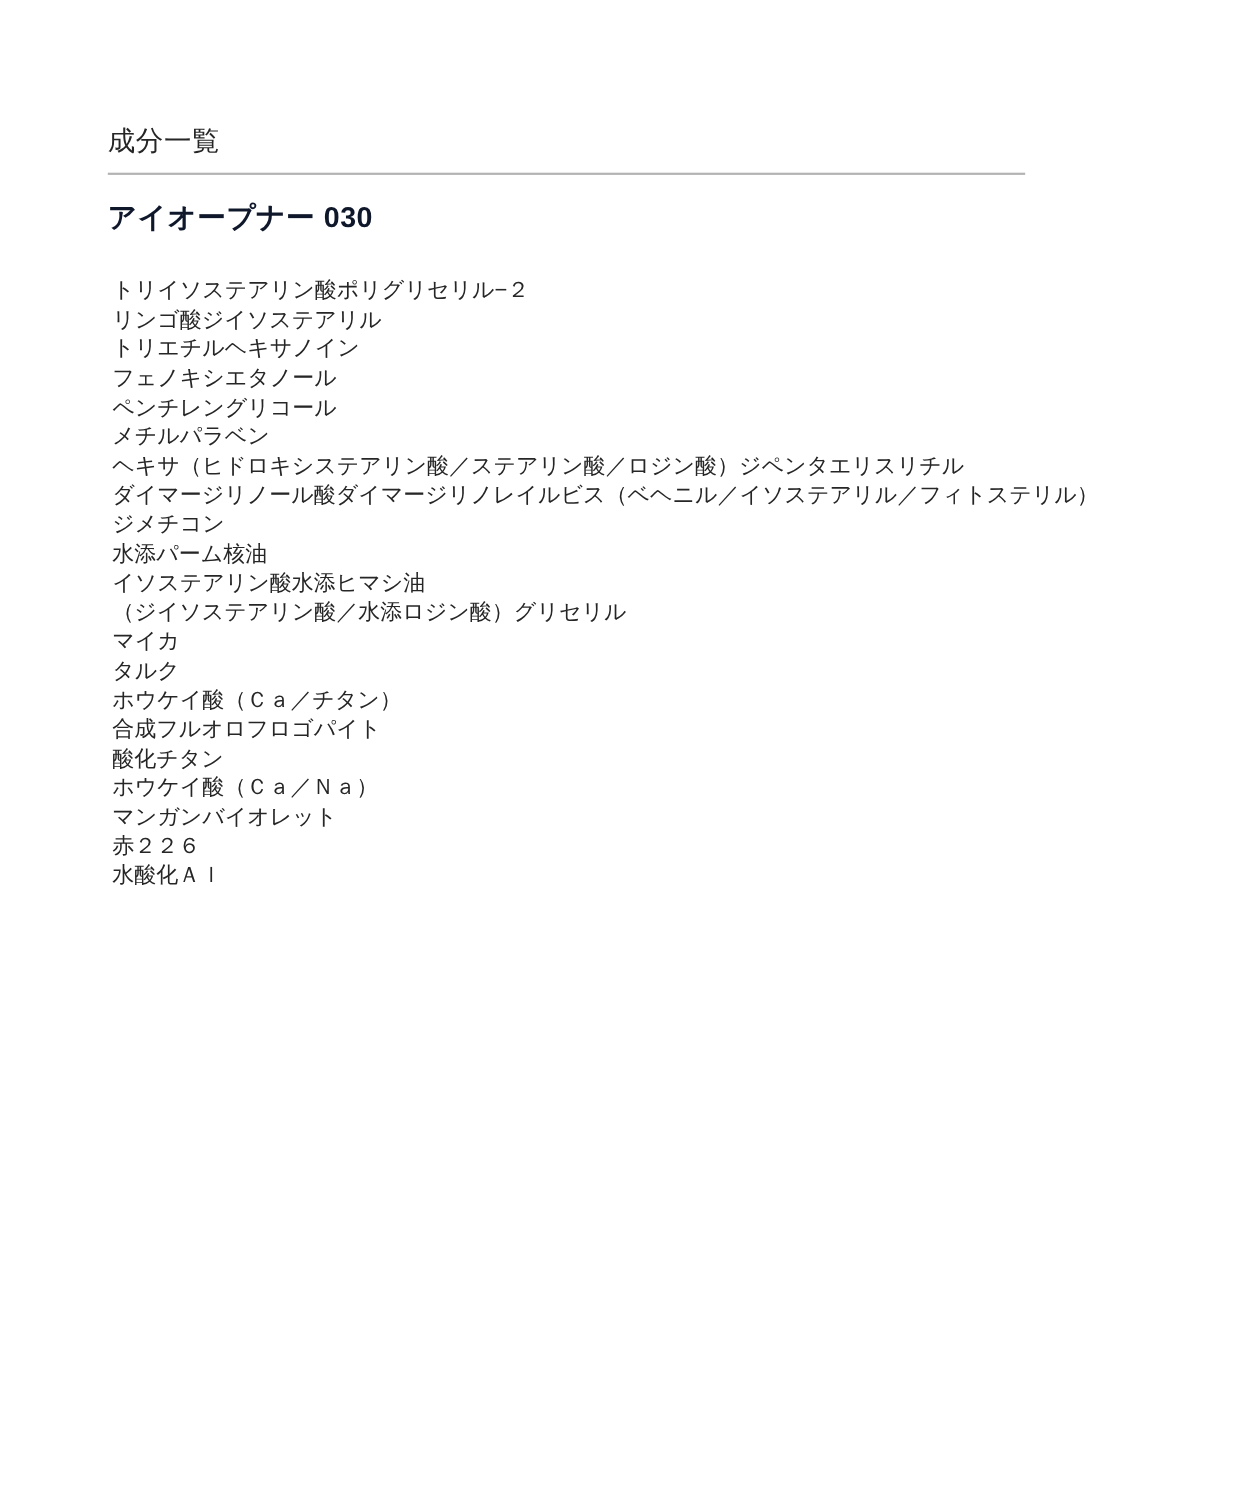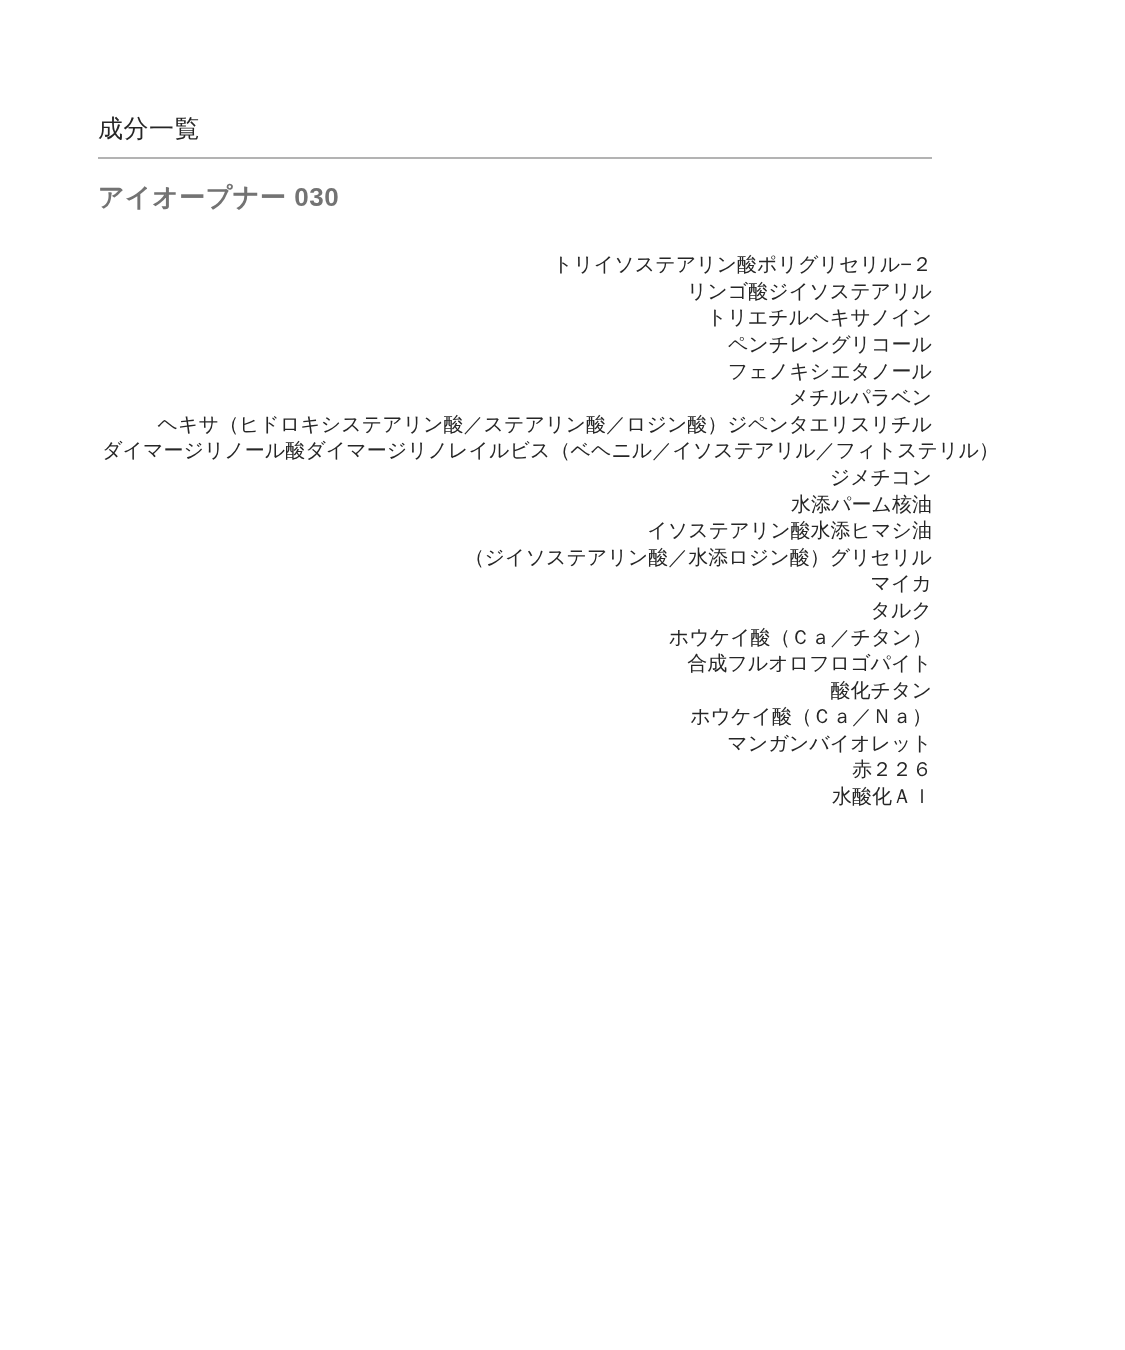--- a/index.html
+++ b/index.html
@@ -35,30 +35,29 @@
     border: none;
     border-top: 2px solid #b3b3b3;
     margin: 14px 0 0 0;
   }
   .product-title {
     margin: 23px 0 0 0;
     font-size: 26px;
     line-height: 1.2;
     font-weight: 700;
     letter-spacing: 0.5px;
-    color: #737373;
+    color: #0f172a;
   }
   .ingredient-list {
     margin: 38px 0 0 0;
     padding: 0 0 0 4px;
     list-style: none;
     font-size: 20px;
     line-height: 26.6px;
     color: #262626;
-    text-align: right;
   }
   .ingredient-list li {
     white-space: nowrap;
   }
 </style>
 </head>
 <body>
 
 <div class="page">
 
@@ -66,22 +65,22 @@
 
   <hr class="divider">
 
   <h2 class="product-title">アイオープナー 030</h2>
 
   <ul class="ingredient-list">
 
   <li>トリイソステアリン酸ポリグリセリル−２</li>
       <li>リンゴ酸ジイソステアリル</li>
       <li>トリエチルヘキサノイン</li>
+      <li>フェノキシエタノール</li>
       <li>ペンチレングリコール</li>
-      <li>フェノキシエタノール</li>
       <li>メチルパラベン</li>
       <li>ヘキサ（ヒドロキシステアリン酸／ステアリン酸／ロジン酸）ジペンタエリスリチル</li>
       <li>ダイマージリノール酸ダイマージリノレイルビス（ベヘニル／イソステアリル／フィトステリル）</li>
       <li>ジメチコン</li>
       <li>水添パーム核油</li>
       <li>イソステアリン酸水添ヒマシ油</li>
       <li>（ジイソステアリン酸／水添ロジン酸）グリセリル</li>
       <li>マイカ</li>
       <li>タルク</li>
       <li>ホウケイ酸（Ｃａ／チタン）</li>

